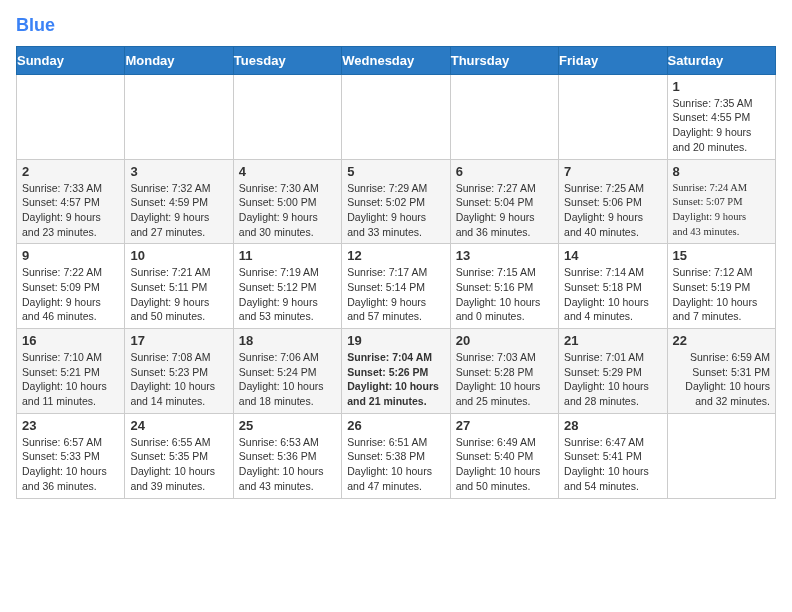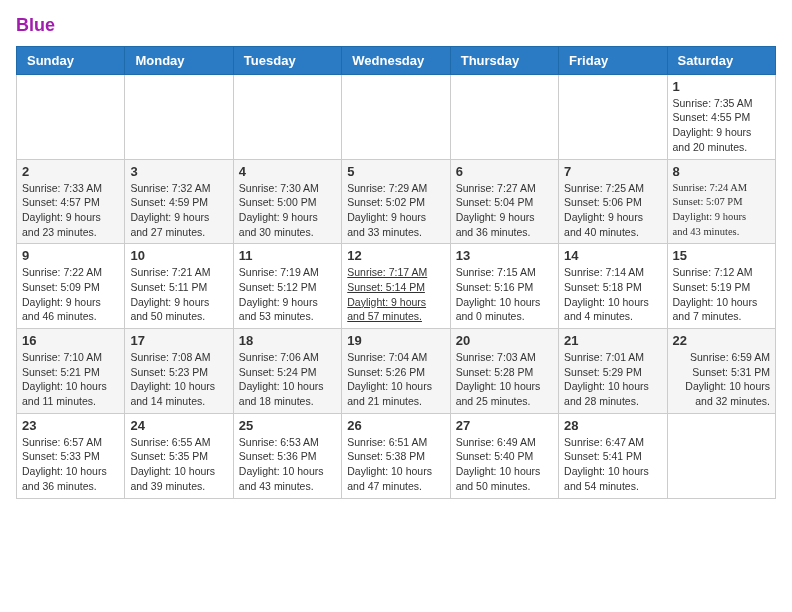--- a/index.html
+++ b/index.html
@@ -19,21 +19,21 @@
     .logo {
       display: flex;
       align-items: center;
     }
     .logo-text {
       font-size: 18px;
       font-weight: bold;
       line-height: 1.1;
     }
     .logo-general { color: #333; }
-    .logo-blue { color: #a21caf; }
+    .logo-blue { color: #3b82f6; }
     .logo-icon {
       width: 24px;
       height: 24px;
       margin-left: 2px;
     }
     .title-block {
       text-align: right;
     }
     .month-year {
       font-size: 32px;
@@ -47,21 +47,21 @@
     .calendar {
       width: 100%;
       border-collapse: collapse;
       border: 1px solid #ccc;
     }
     .calendar th {
       background: #2a7ac4;
       color: #fff;
       font-size: 13px;
       font-weight: bold;
-      padding: 6px 10px;
+      padding: 6px 0;
       text-align: left;
       border: 1px solid #1e6aab;
     }
     .calendar td {
       vertical-align: top;
       border: 1px solid #ccc;
       padding: 4px 5px;
       font-size: 11px;
       color: #333;
       width: calc(100% / 7);
@@ -195,21 +195,21 @@
         </td>
         <td>
           <span class="day-num">11</span>
           <div class="day-info" style="white-space: pre-line;">Sunrise: 7:19 AM
 Sunset: 5:12 PM
 Daylight: 9 hours
 and 53 minutes.</div>
         </td>
         <td>
           <span class="day-num">12</span>
-          <div class="day-info" style="white-space: pre-line; text-decoration: underline;">Sunrise: 7:17 AM
+          <div class="day-info" style="white-space: pre-line;">Sunrise: 7:17 AM
 Sunset: 5:14 PM
 Daylight: 9 hours
 and 57 minutes.</div>
         </td>
         <td>
           <span class="day-num">13</span>
           <div class="day-info" style="white-space: pre-line;">Sunrise: 7:15 AM
 Sunset: 5:16 PM
 Daylight: 10 hours
 and 0 minutes.</div>
@@ -246,21 +246,21 @@
         </td>
         <td>
           <span class="day-num">18</span>
           <div class="day-info" style="white-space: pre-line;">Sunrise: 7:06 AM
 Sunset: 5:24 PM
 Daylight: 10 hours
 and 18 minutes.</div>
         </td>
         <td>
           <span class="day-num">19</span>
-          <div class="day-info" style="white-space: pre-line;">Sunrise: 7:04 AM
+          <div class="day-info" style="white-space: pre-line; font-weight: bold;">Sunrise: 7:04 AM
 Sunset: 5:26 PM
 Daylight: 10 hours
 and 21 minutes.</div>
         </td>
         <td>
           <span class="day-num">20</span>
           <div class="day-info" style="white-space: pre-line;">Sunrise: 7:03 AM
 Sunset: 5:28 PM
 Daylight: 10 hours
 and 25 minutes.</div>

